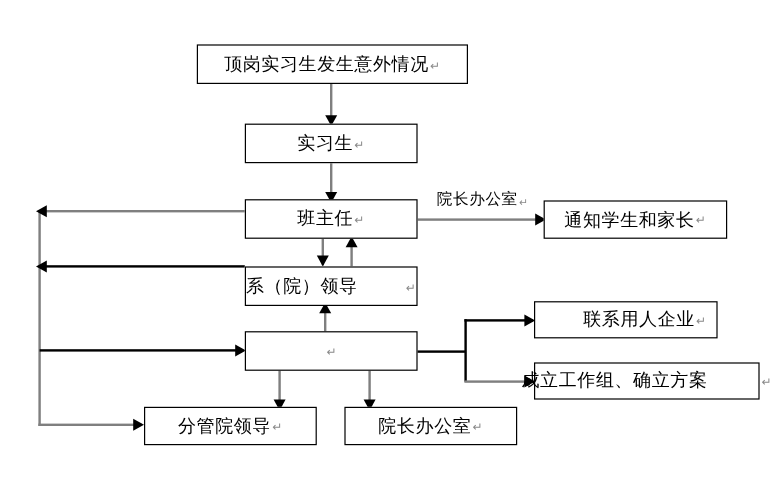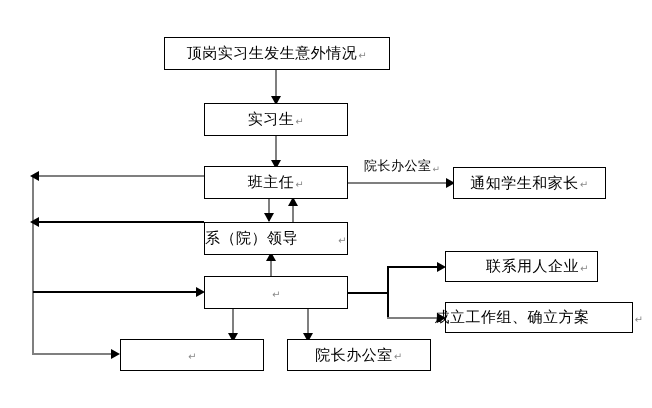--- a/index.html
+++ b/index.html
@@ -182,20 +182,21 @@
     <span>联系用人企业</span>
       <span class="pilcrow">↵</span>
   </div>
 
   <div class="node" style="left:445px; top:302px; width:188px; height:31px;gap:44px;">
     <span>成立工作组、确立方案</span>
       <span class="pilcrow">↵</span>
   </div>
 
   <div class="node" style="left:120px; top:339px; width:144px; height:32px;">
+    <span>分管院领导</span>
       <span class="pilcrow">↵</span>
   </div>
 
   <div class="node" style="left:287px; top:339px; width:144px; height:32px;">
     <span>院长办公室</span>
       <span class="pilcrow">↵</span>
   </div>
 
   <div class="edge-label" style="left:364px; top:157px;">
     <span>院长办公室</span><span class="pilcrow">↵</span>

